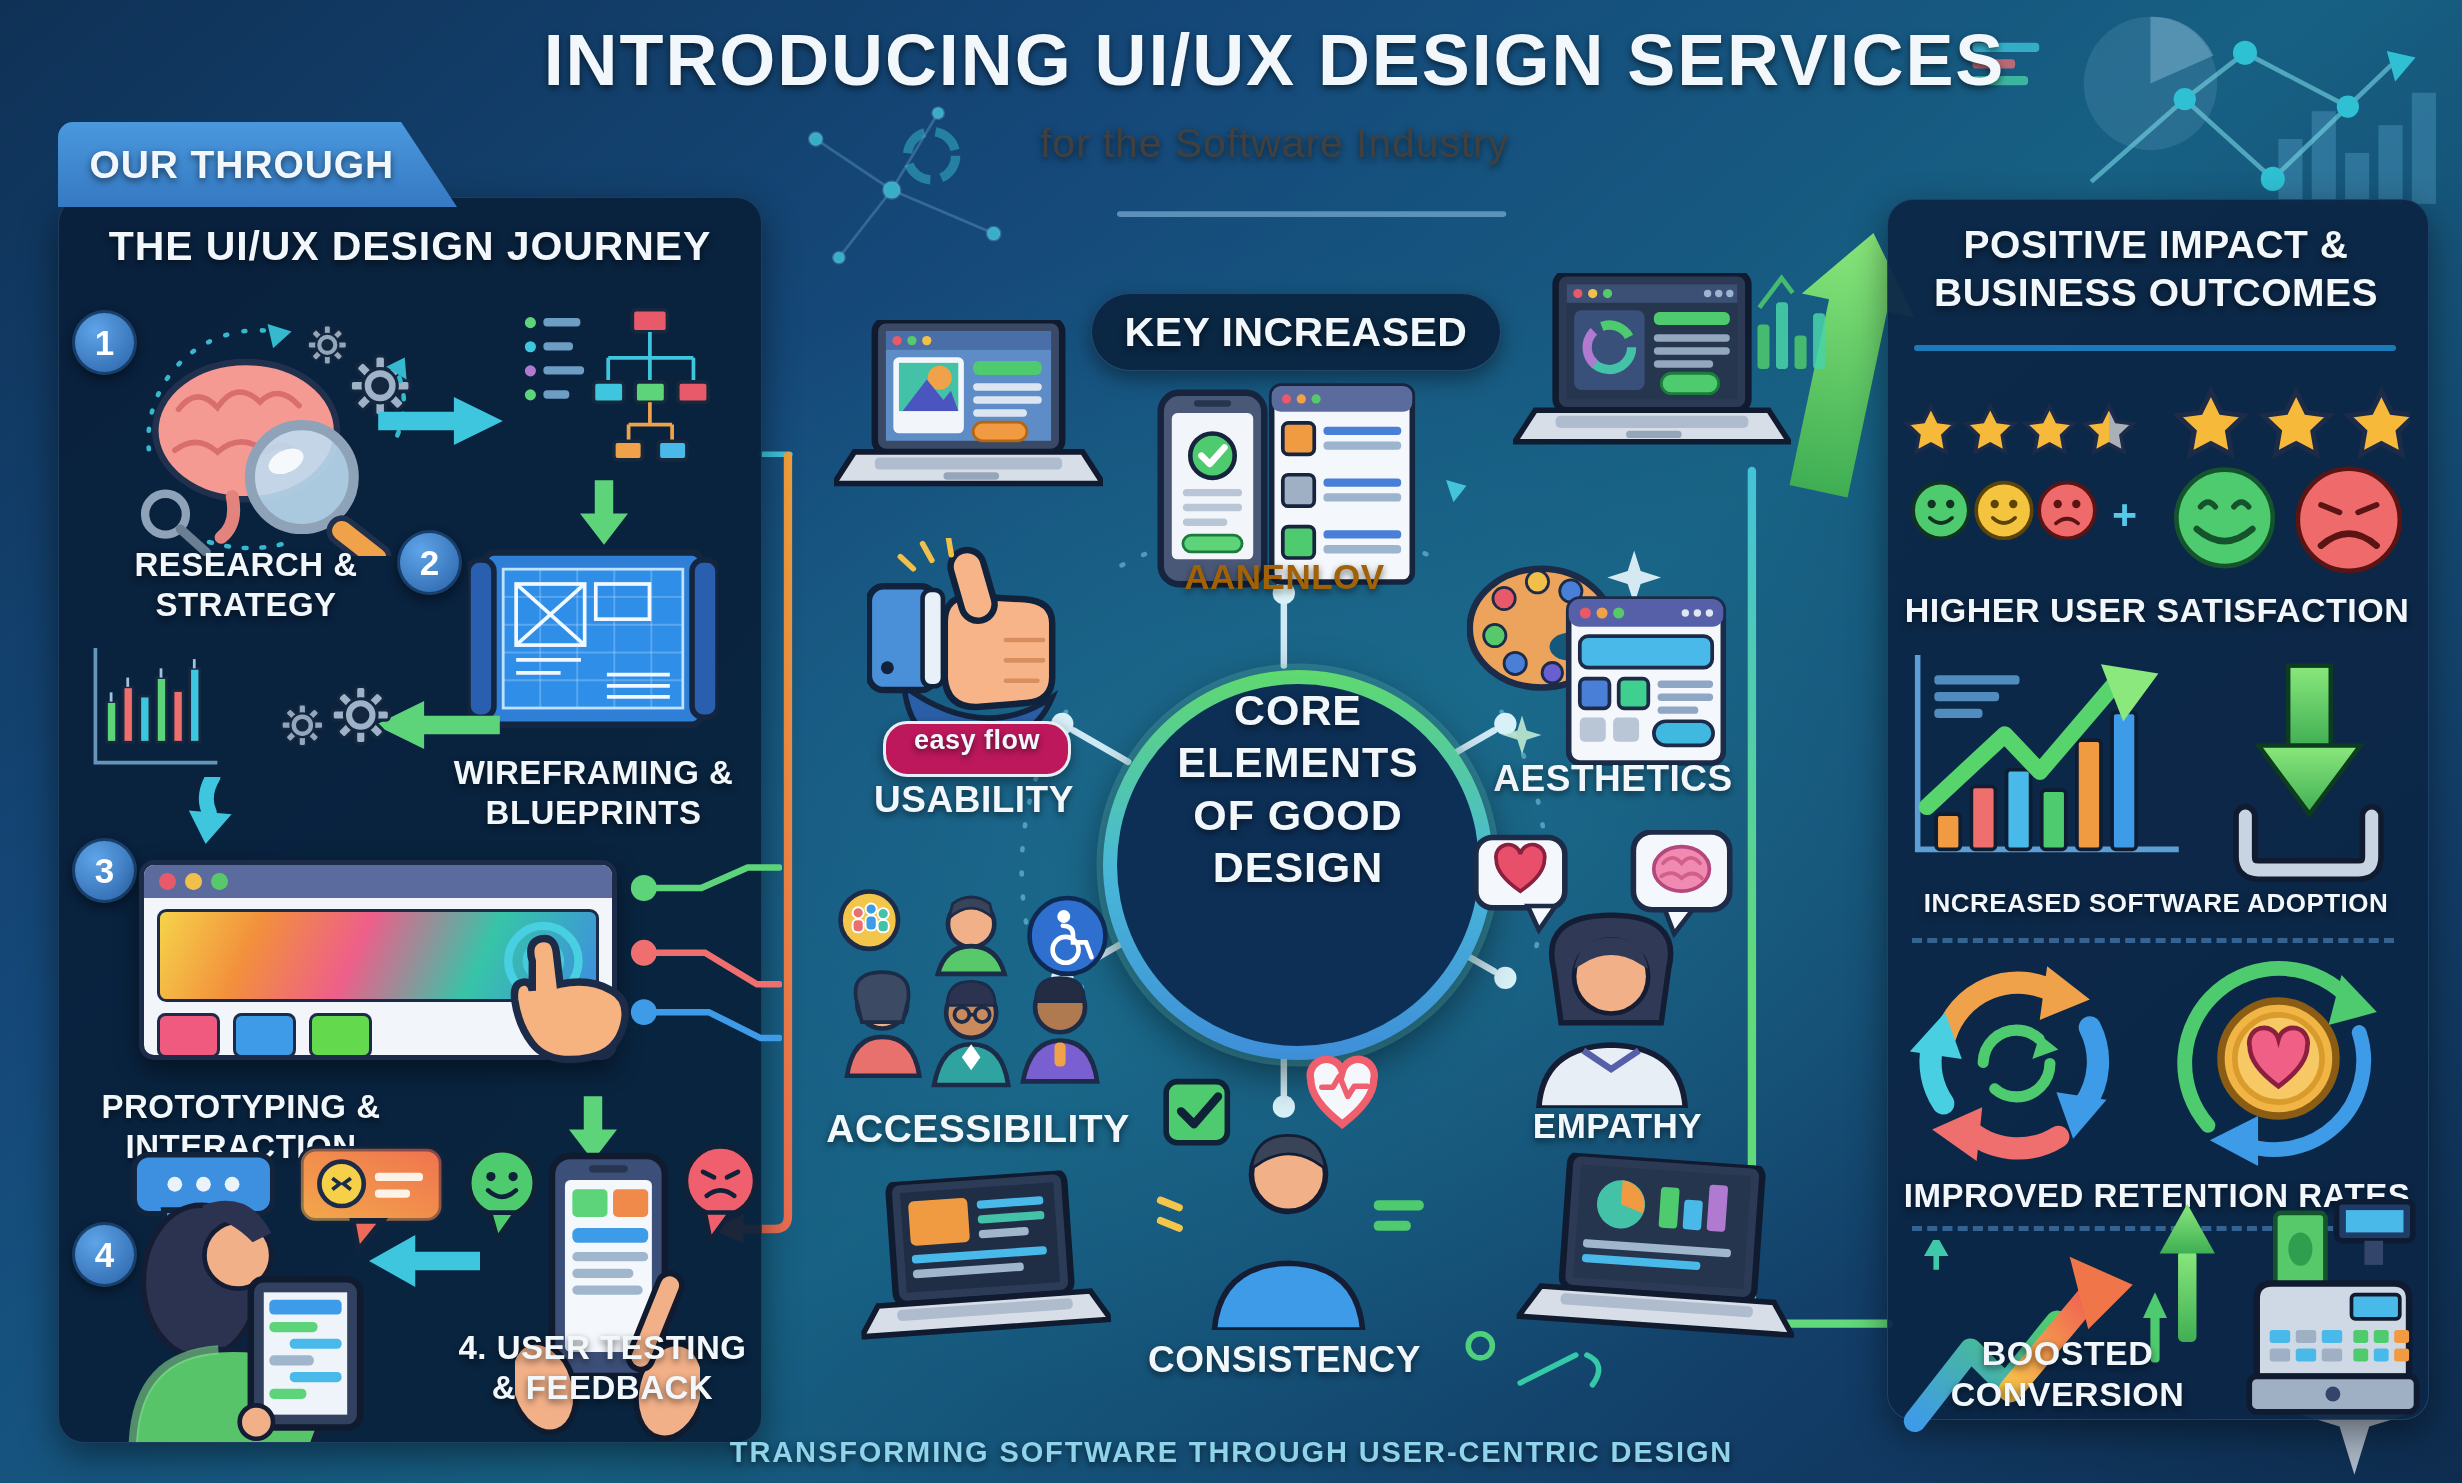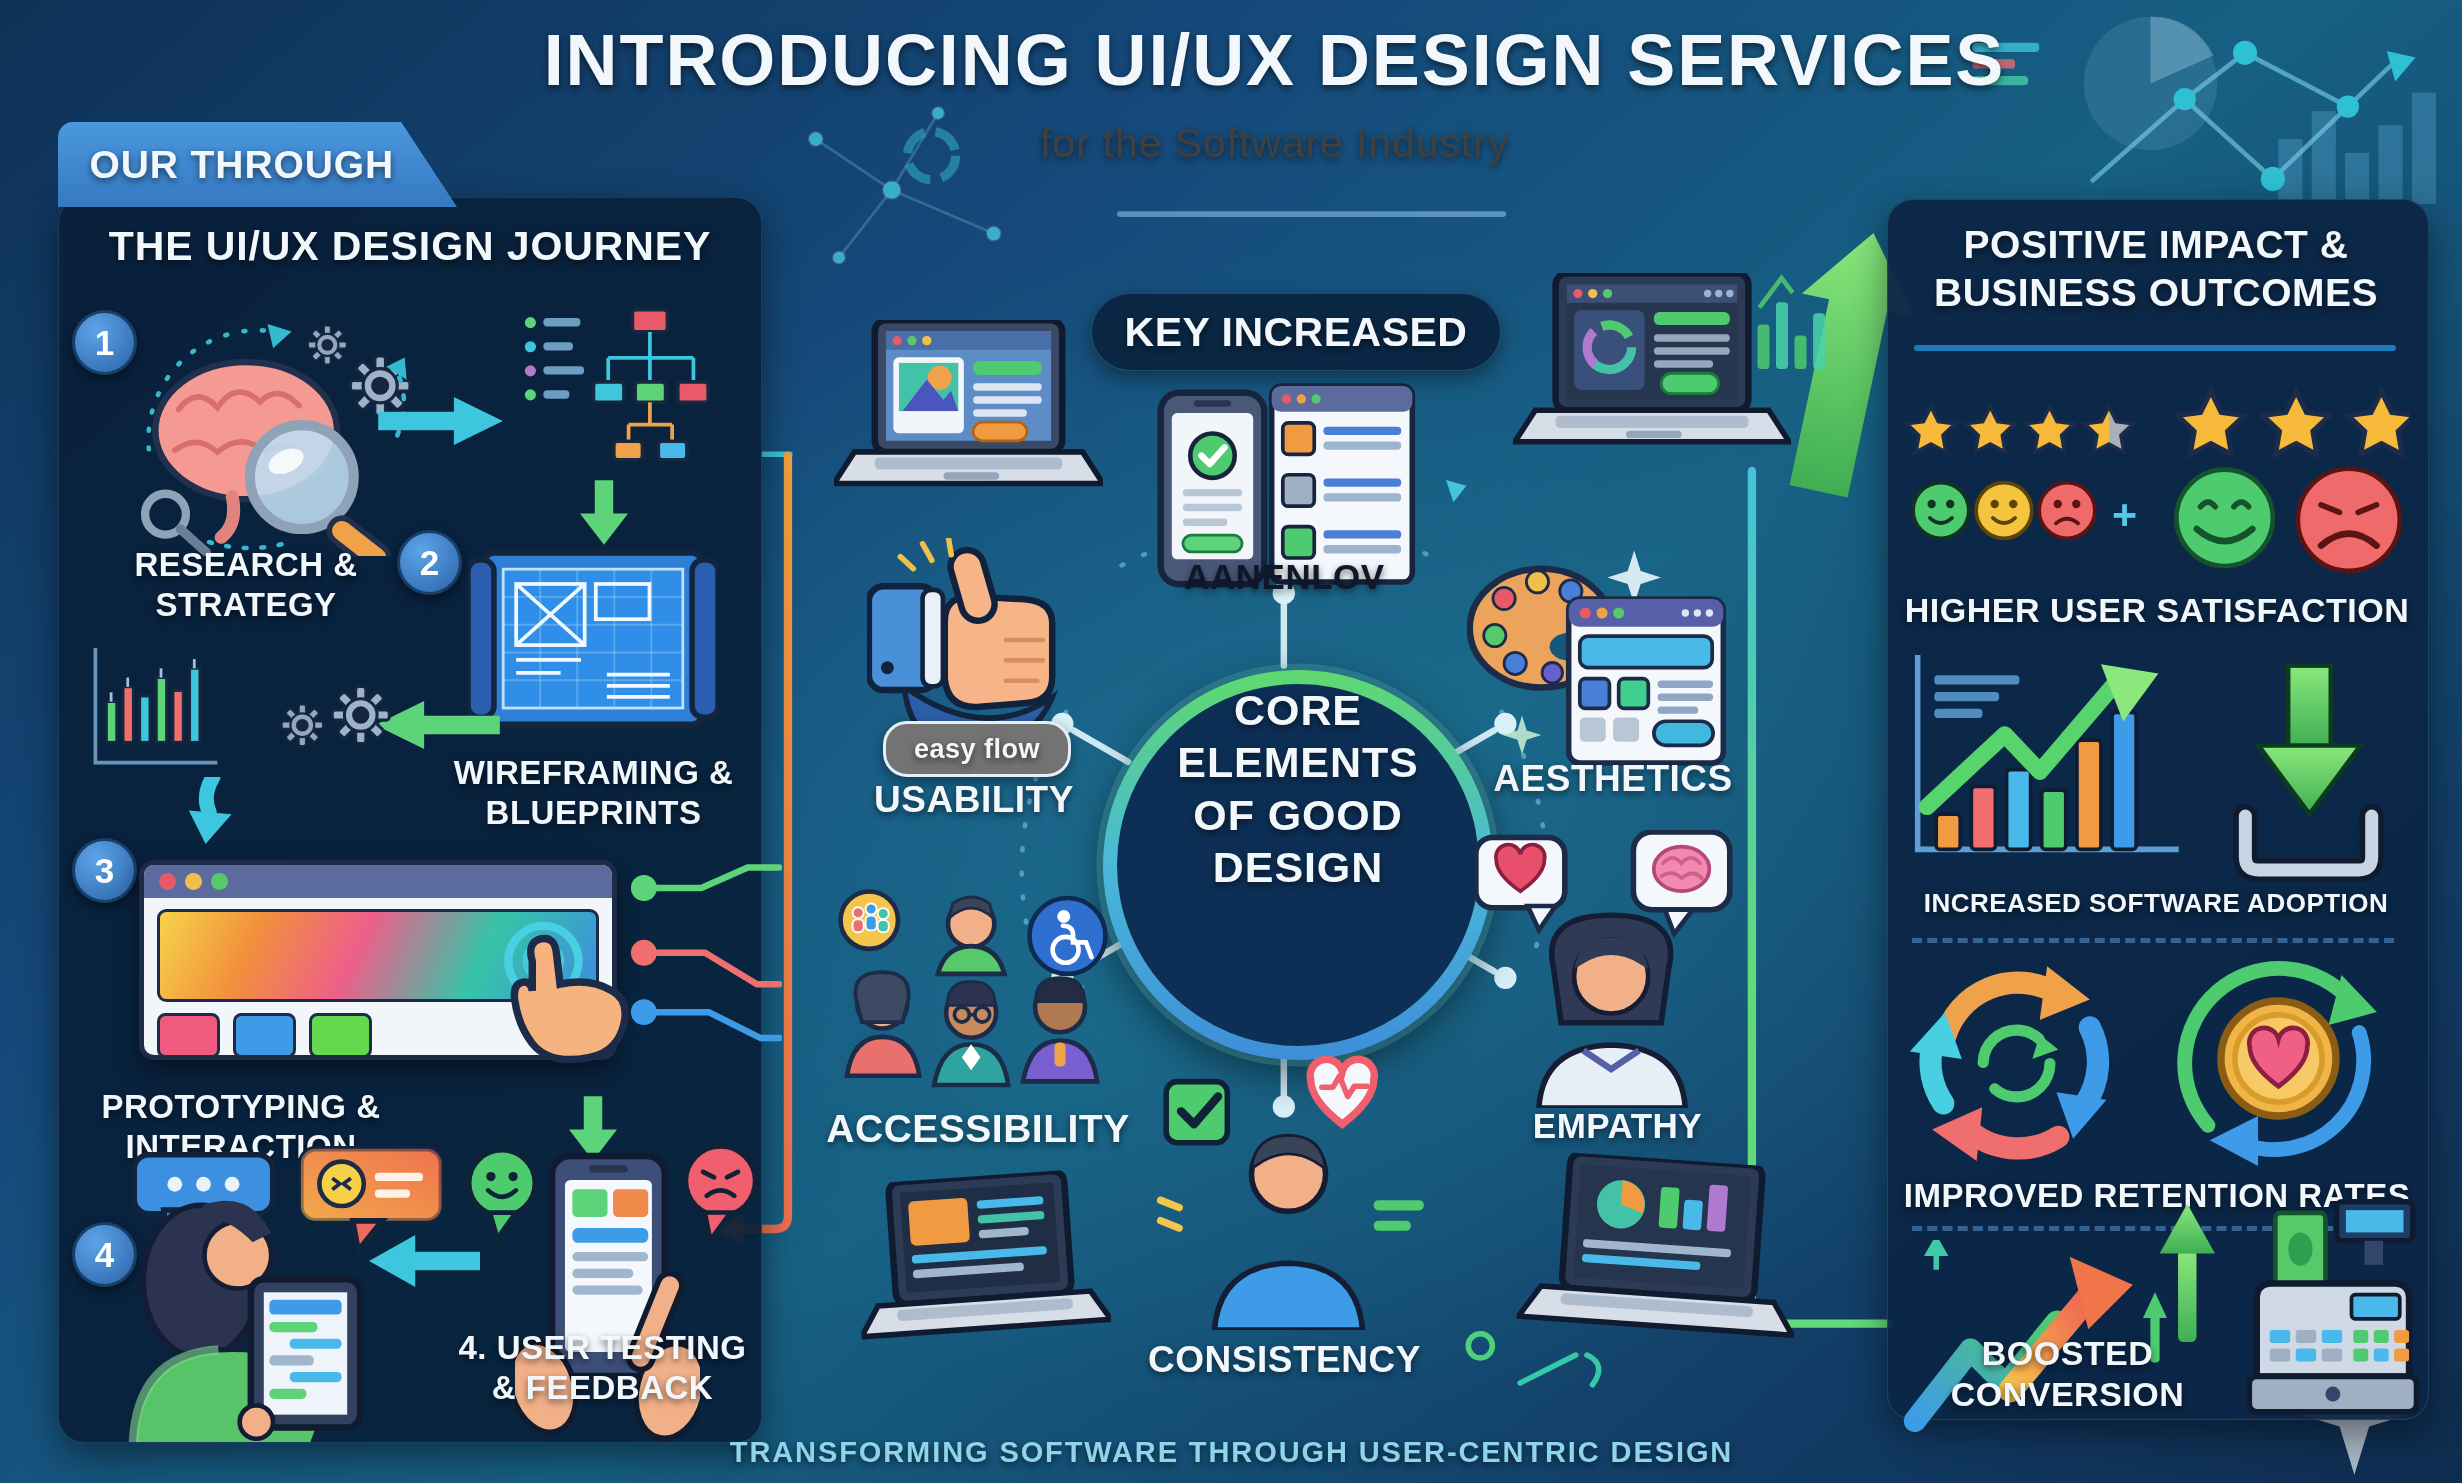--- a/index.html
+++ b/index.html
@@ -532,36 +532,36 @@
     <rect x="60" y="48" width="84" height="9" rx="4" fill="#4a7fd8"></rect>
       <rect x="60" y="64" width="84" height="9" rx="4" fill="#9db4cf"></rect>
     <rect x="16" y="100" width="34" height="34" rx="6" fill="#9fb0c4" stroke="#17243d" stroke-width="4"></rect>
     <rect x="60" y="104" width="84" height="9" rx="4" fill="#4a7fd8"></rect>
       <rect x="60" y="120" width="84" height="9" rx="4" fill="#9db4cf"></rect>
     <rect x="16" y="156" width="34" height="34" rx="6" fill="#4ecb6e" stroke="#17243d" stroke-width="4"></rect>
     <rect x="60" y="160" width="84" height="9" rx="4" fill="#4a7fd8"></rect>
       <rect x="60" y="176" width="84" height="9" rx="4" fill="#9db4cf"></rect>
   </svg>
 </div>
-<div class="abs lbl" style="left:1136px;top:556px;width:297px;font-size:35px;color:#0f172a;">AANENLOV</div>
+<div class="abs lbl" style="left:1136px;top:556px;width:297px;font-size:35px;color:#a16207;">AANENLOV</div>
 
 <div class="abs" style="left:867px;top:538px;">
   <svg width="213" height="204" viewBox="0 0 230 220">
     <path d="M40 160 q85 62 160 12 q-22 54 -95 54 q-58 0 -65 -66 z" fill="#2a5fa8" stroke="#13243e" stroke-width="6"></path>
     <rect x="2" y="52" width="72" height="112" rx="16" fill="#4a90d9" stroke="#11233c" stroke-width="7"></rect>
     <rect x="60" y="56" width="22" height="104" rx="9" fill="#e8f0f8" stroke="#11233c" stroke-width="5"></rect>
     <circle cx="22" cy="140" r="7" fill="#11233c"></circle>
     <path d="M84 90 q0 -28 30 -27 l56 3 q30 2 30 26 v58 q0 26 -28 28 l-50 4 q-35 3 -38 -30 z" fill="#f6b488" stroke="#11233c" stroke-width="7"></path>
     <rect x="96" y="12" width="36" height="78" rx="18" fill="#f6b488" stroke="#11233c" stroke-width="7" transform="rotate(-16 114 51)"></rect>
     <path d="M150 110 h40 M150 132 h40 M150 154 h34" stroke="#d98e5f" stroke-width="5" stroke-linecap="round"></path>
     <path d="M60 6 l10 18 M88 0 l3 18 M36 20 l14 13" stroke="#f0c04a" stroke-width="6" stroke-linecap="round"></path>
   </svg>
 </div>
-<div class="abs" style="left:883px;top:721px;width:182px;height:50px;background:#737373;border:3.7px solid #e6eef6;border-radius:24px;
-            display:flex;align-items:center;justify-content:center;box-shadow:0 4.6px 13px rgba(0,0,0,.4);">
+<div class="abs" style="left:883px;top:721px;width:182px;height:50px;background:#be185d;border:3.7px solid #e6eef6;border-radius:24px;
+            display:flex;justify-content:center;box-shadow:0 4.6px 13px rgba(0,0,0,.4);">
   <span class="lbl" style="font-size:27px;font-weight:700;">easy flow</span>
 </div>
 <div class="abs lbl" style="left:844px;top:777px;width:260px;font-size:37px;">USABILITY</div>
 
 <div class="abs" style="left:1467px;top:554px;">
   <svg width="153" height="153" viewBox="0 0 165 165">
     <ellipse cx="80" cy="80" rx="77" ry="64" fill="#eca45c" stroke="#1c2b47" stroke-width="7"></ellipse>
     <ellipse cx="110" cy="100" rx="21" ry="15" fill="#16577c"></ellipse>
     <circle cx="40" cy="48" r="12" fill="#e8596a" stroke="#1c2b47" stroke-width="3"></circle>
     <circle cx="76" cy="30" r="12" fill="#f0c04a" stroke="#1c2b47" stroke-width="3"></circle>

